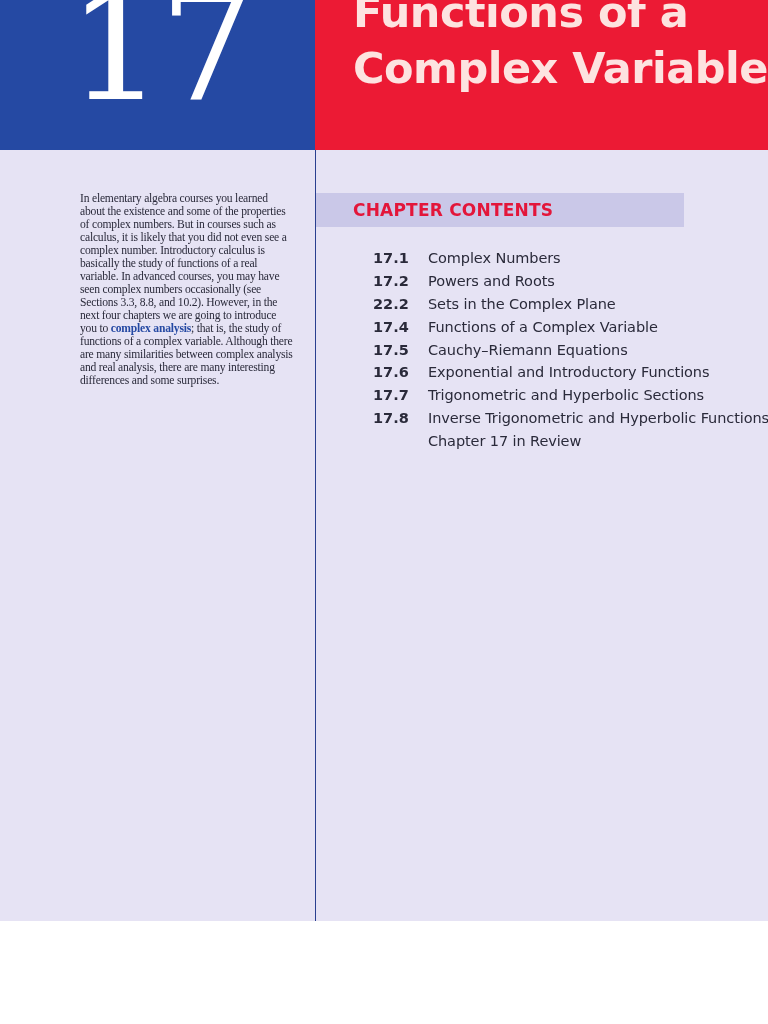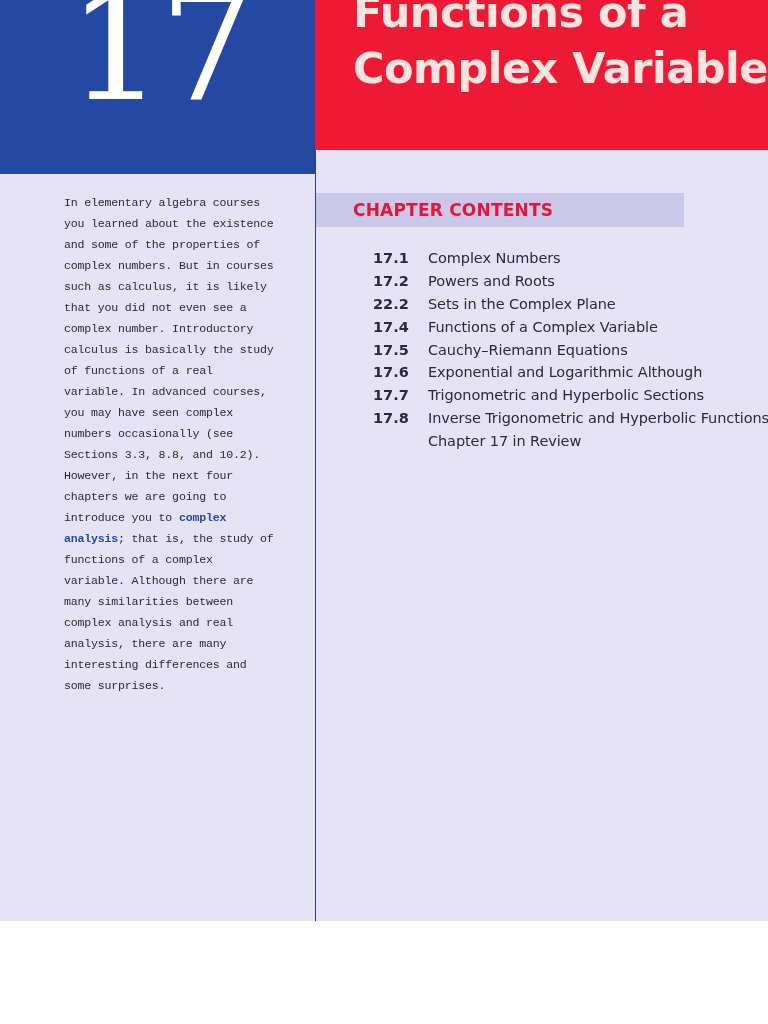--- a/index.html
+++ b/index.html
@@ -1,24 +1,24 @@
 <!DOCTYPE html>
 <html><head>
 <meta charset="utf-8">
 <style>
   * { margin: 0; padding: 0; box-sizing: border-box; }
   html, body { width: 768px; height: 1024px; background: #ffffff; overflow: hidden; }
   body { position: relative; font-family: "DejaVu Sans", sans-serif; }
   .page { position: absolute; left: 0; top: 0; width: 768px; height: 921px; background: #e6e3f4; }
-  .num-block { position: absolute; left: 0; top: 0; width: 315px; height: 174px; background: #2549a3; overflow: hidden; }
+  .num-block { position: absolute; left: 0; top: 0; width: 315px; height: 150px; background: #2549a3; overflow: hidden; }
   .chapter-num { position: absolute; left: 68px; top: -28px; font-family: "DejaVu Serif", serif; font-size: 150px; color: #ffffff; letter-spacing: -4px; line-height: 1; }
   .title-block { position: absolute; left: 315px; top: 0; width: 453px; height: 150px; background: #ec1a34; overflow: hidden; }
   .chapter-title { position: absolute; left: 38px; top: -16px; font-family: "DejaVu Sans", sans-serif; font-weight: 700; font-size: 43px; line-height: 56px; color: #fde3e0; letter-spacing: -0.5px; }
   .divider { position: absolute; left: 315px; top: 150px; width: 1px; height: 771px; background: #2a3f8f; }
-  .intro { position: absolute; left: 64px; top: 192px; width: 215px; font-family: Liberation Mono, monospace; font-size: 11.6px; line-height: 21px; color: #2a2a3a; letter-spacing: -0.2px; }
+  .intro { position: absolute; left: 80px; top: 192px; width: 215px; font-family: Liberation Serif, serif; font-size: 11.6px; line-height: 13px; color: #2a2a3a; letter-spacing: -0.2px; }
   .intro .kw { color: #2549a3; font-weight: 700; }
   .contents-bar { position: absolute; left: 316px; top: 193px; width: 368px; height: 34px; background: #cac8e8; }
   .contents-label { position: absolute; left: 37px; top: 7px; font-weight: 700; font-size: 17px; color: #e3163a; letter-spacing: 0.2px; }
   .toc { position: absolute; left: 353px; top: 247px; list-style: none; }
   .toc li { height: 22.8px; display: flex; align-items: center; font-size: 14.5px; color: #2a2a3a; white-space: nowrap; }
   .toc .sec { width: 55px; font-weight: 700; color: #2a2a3a; margin-left: 20px; }
   .toc .ttl { letter-spacing: -0.1px; }
 </style>
 </head>
 <body>
@@ -58,21 +58,21 @@
     <li>
         <span class="sec">17.4</span>
         <span class="ttl">Functions of a Complex Variable</span>
       </li>
     <li>
         <span class="sec">17.5</span>
         <span class="ttl">Cauchy–Riemann Equations</span>
       </li>
     <li>
         <span class="sec">17.6</span>
-        <span class="ttl">Exponential and Logarithmic Although</span>
+        <span class="ttl">Exponential and Introductory Functions</span>
       </li>
     <li>
         <span class="sec">17.7</span>
         <span class="ttl">Trigonometric and Hyperbolic Sections</span>
       </li>
     <li>
         <span class="sec">17.8</span>
         <span class="ttl">Inverse Trigonometric and Hyperbolic Functions</span>
       </li>
     <li>

